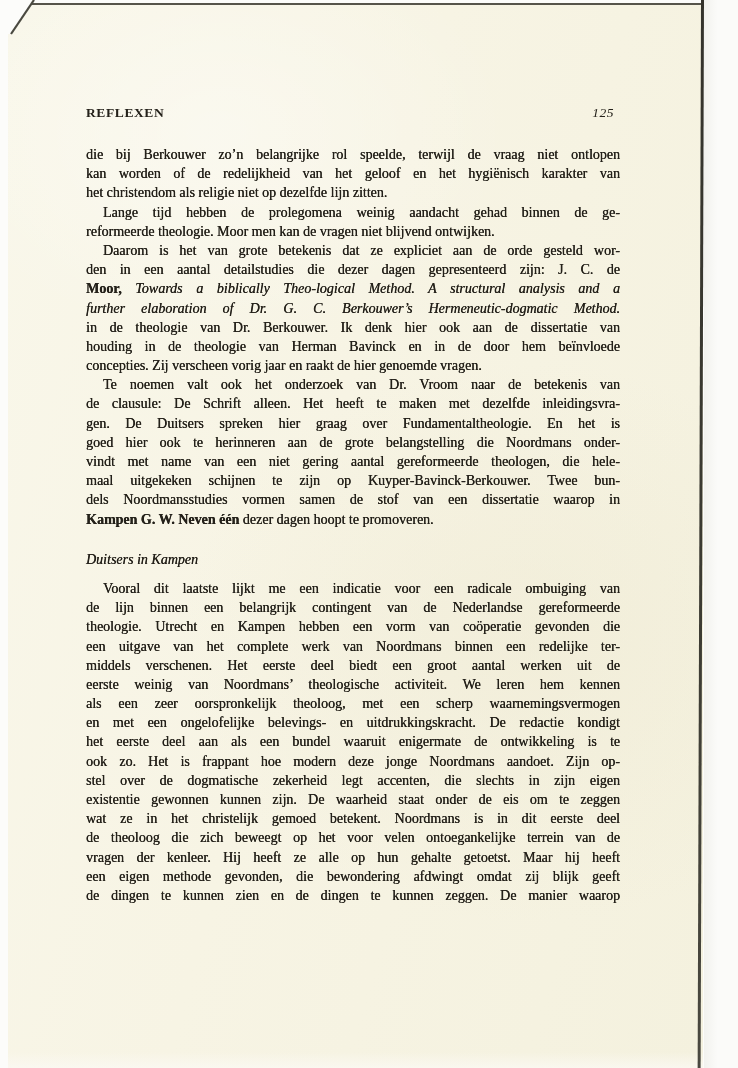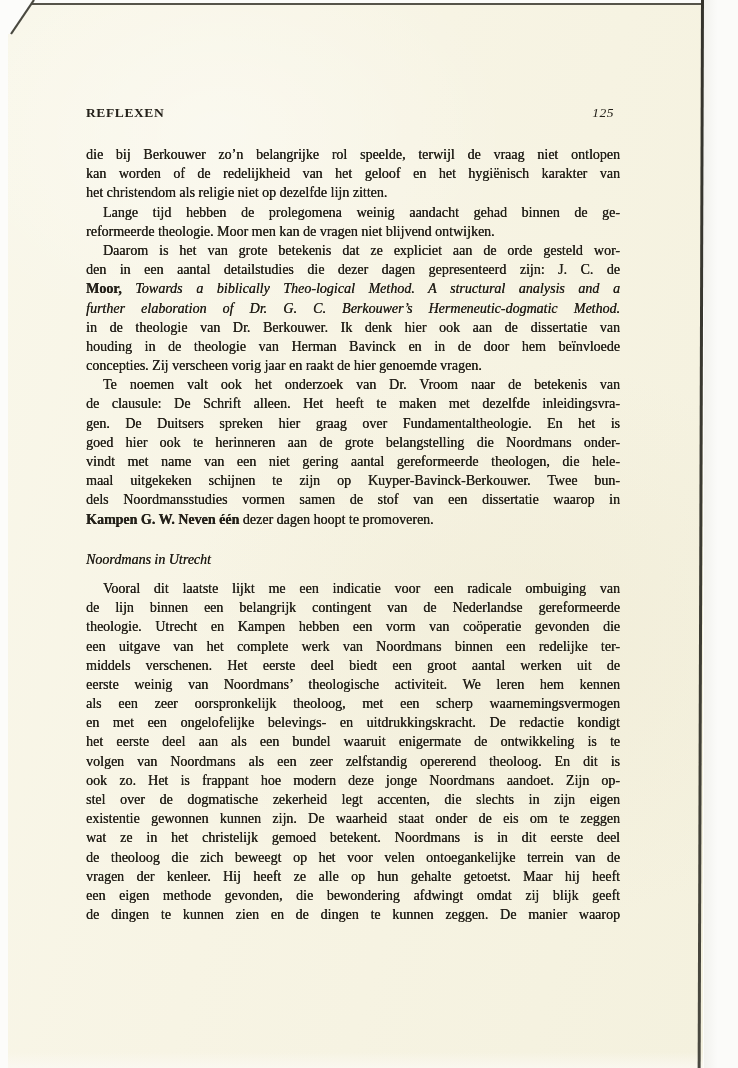--- a/index.html
+++ b/index.html
@@ -96,33 +96,32 @@
             <div class="line indent"><span>Te noemen valt ook het onderzoek van Dr. Vroom naar de betekenis van</span></div>
             <div class="line"><span>de clausule: De Schrift alleen. Het heeft te maken met dezelfde inleidingsvra-</span></div>
             <div class="line"><span>gen. De Duitsers spreken hier graag over Fundamentaltheologie. En het is</span></div>
             <div class="line"><span>goed hier ook te herinneren aan de grote belangstelling die Noordmans onder-</span></div>
             <div class="line"><span>vindt met name van een niet gering aantal gereformeerde theologen, die hele-</span></div>
             <div class="line"><span>maal uitgekeken schijnen te zijn op Kuyper-Bavinck-Berkouwer. Twee bun-</span></div>
             <div class="line"><span>dels Noordmansstudies vormen samen de stof van een dissertatie waarop in</span></div>
             <div class="line final"><span class="bd">Kampen G. W. Neven één</span><span> dezer dagen hoopt te promoveren.</span></div>
           </div>
           <div class="block heading-block">
-            <div class="line final"><span class="it">Noordmans in Utrecht</span></div>
+            <div class="line final"><span class="it">Duitsers in Kampen</span></div>
           </div>
           <div class="block para">
             <div class="line indent"><span>Vooral dit laatste lijkt me een indicatie voor een radicale ombuiging van</span></div>
             <div class="line"><span>de lijn binnen een belangrijk contingent van de Nederlandse gereformeerde</span></div>
             <div class="line"><span>theologie. Utrecht en Kampen hebben een vorm van coöperatie gevonden die</span></div>
             <div class="line"><span>een uitgave van het complete werk van Noordmans binnen een redelijke ter-</span></div>
             <div class="line"><span>middels verschenen. Het eerste deel biedt een groot aantal werken uit de</span></div>
             <div class="line"><span>eerste weinig van Noordmans’ theologische activiteit. We leren hem kennen</span></div>
             <div class="line"><span>als een zeer oorspronkelijk theoloog, met een scherp waarnemingsvermogen</span></div>
             <div class="line"><span>en met een ongelofelijke belevings- en uitdrukkingskracht. De redactie kondigt</span></div>
             <div class="line"><span>het eerste deel aan als een bundel waaruit enigermate de ontwikkeling is te</span></div>
-            <div class="line"><span>volgen van Noordmans als een zeer zelfstandig opererend theoloog. En dit is</span></div>
             <div class="line"><span>ook zo. Het is frappant hoe modern deze jonge Noordmans aandoet. Zijn op-</span></div>
             <div class="line"><span>stel over de dogmatische zekerheid legt accenten, die slechts in zijn eigen</span></div>
             <div class="line"><span>existentie gewonnen kunnen zijn. De waarheid staat onder de eis om te zeggen</span></div>
             <div class="line"><span>wat ze in het christelijk gemoed betekent. Noordmans is in dit eerste deel</span></div>
             <div class="line"><span>de theoloog die zich beweegt op het voor velen ontoegankelijke terrein van de</span></div>
             <div class="line"><span>vragen der kenleer. Hij heeft ze alle op hun gehalte getoetst. Maar hij heeft</span></div>
             <div class="line"><span>een eigen methode gevonden, die bewondering afdwingt omdat zij blijk geeft</span></div>
             <div class="line"><span>de dingen te kunnen zien en de dingen te kunnen zeggen. De manier waarop</span></div>
           </div>
         </div>

